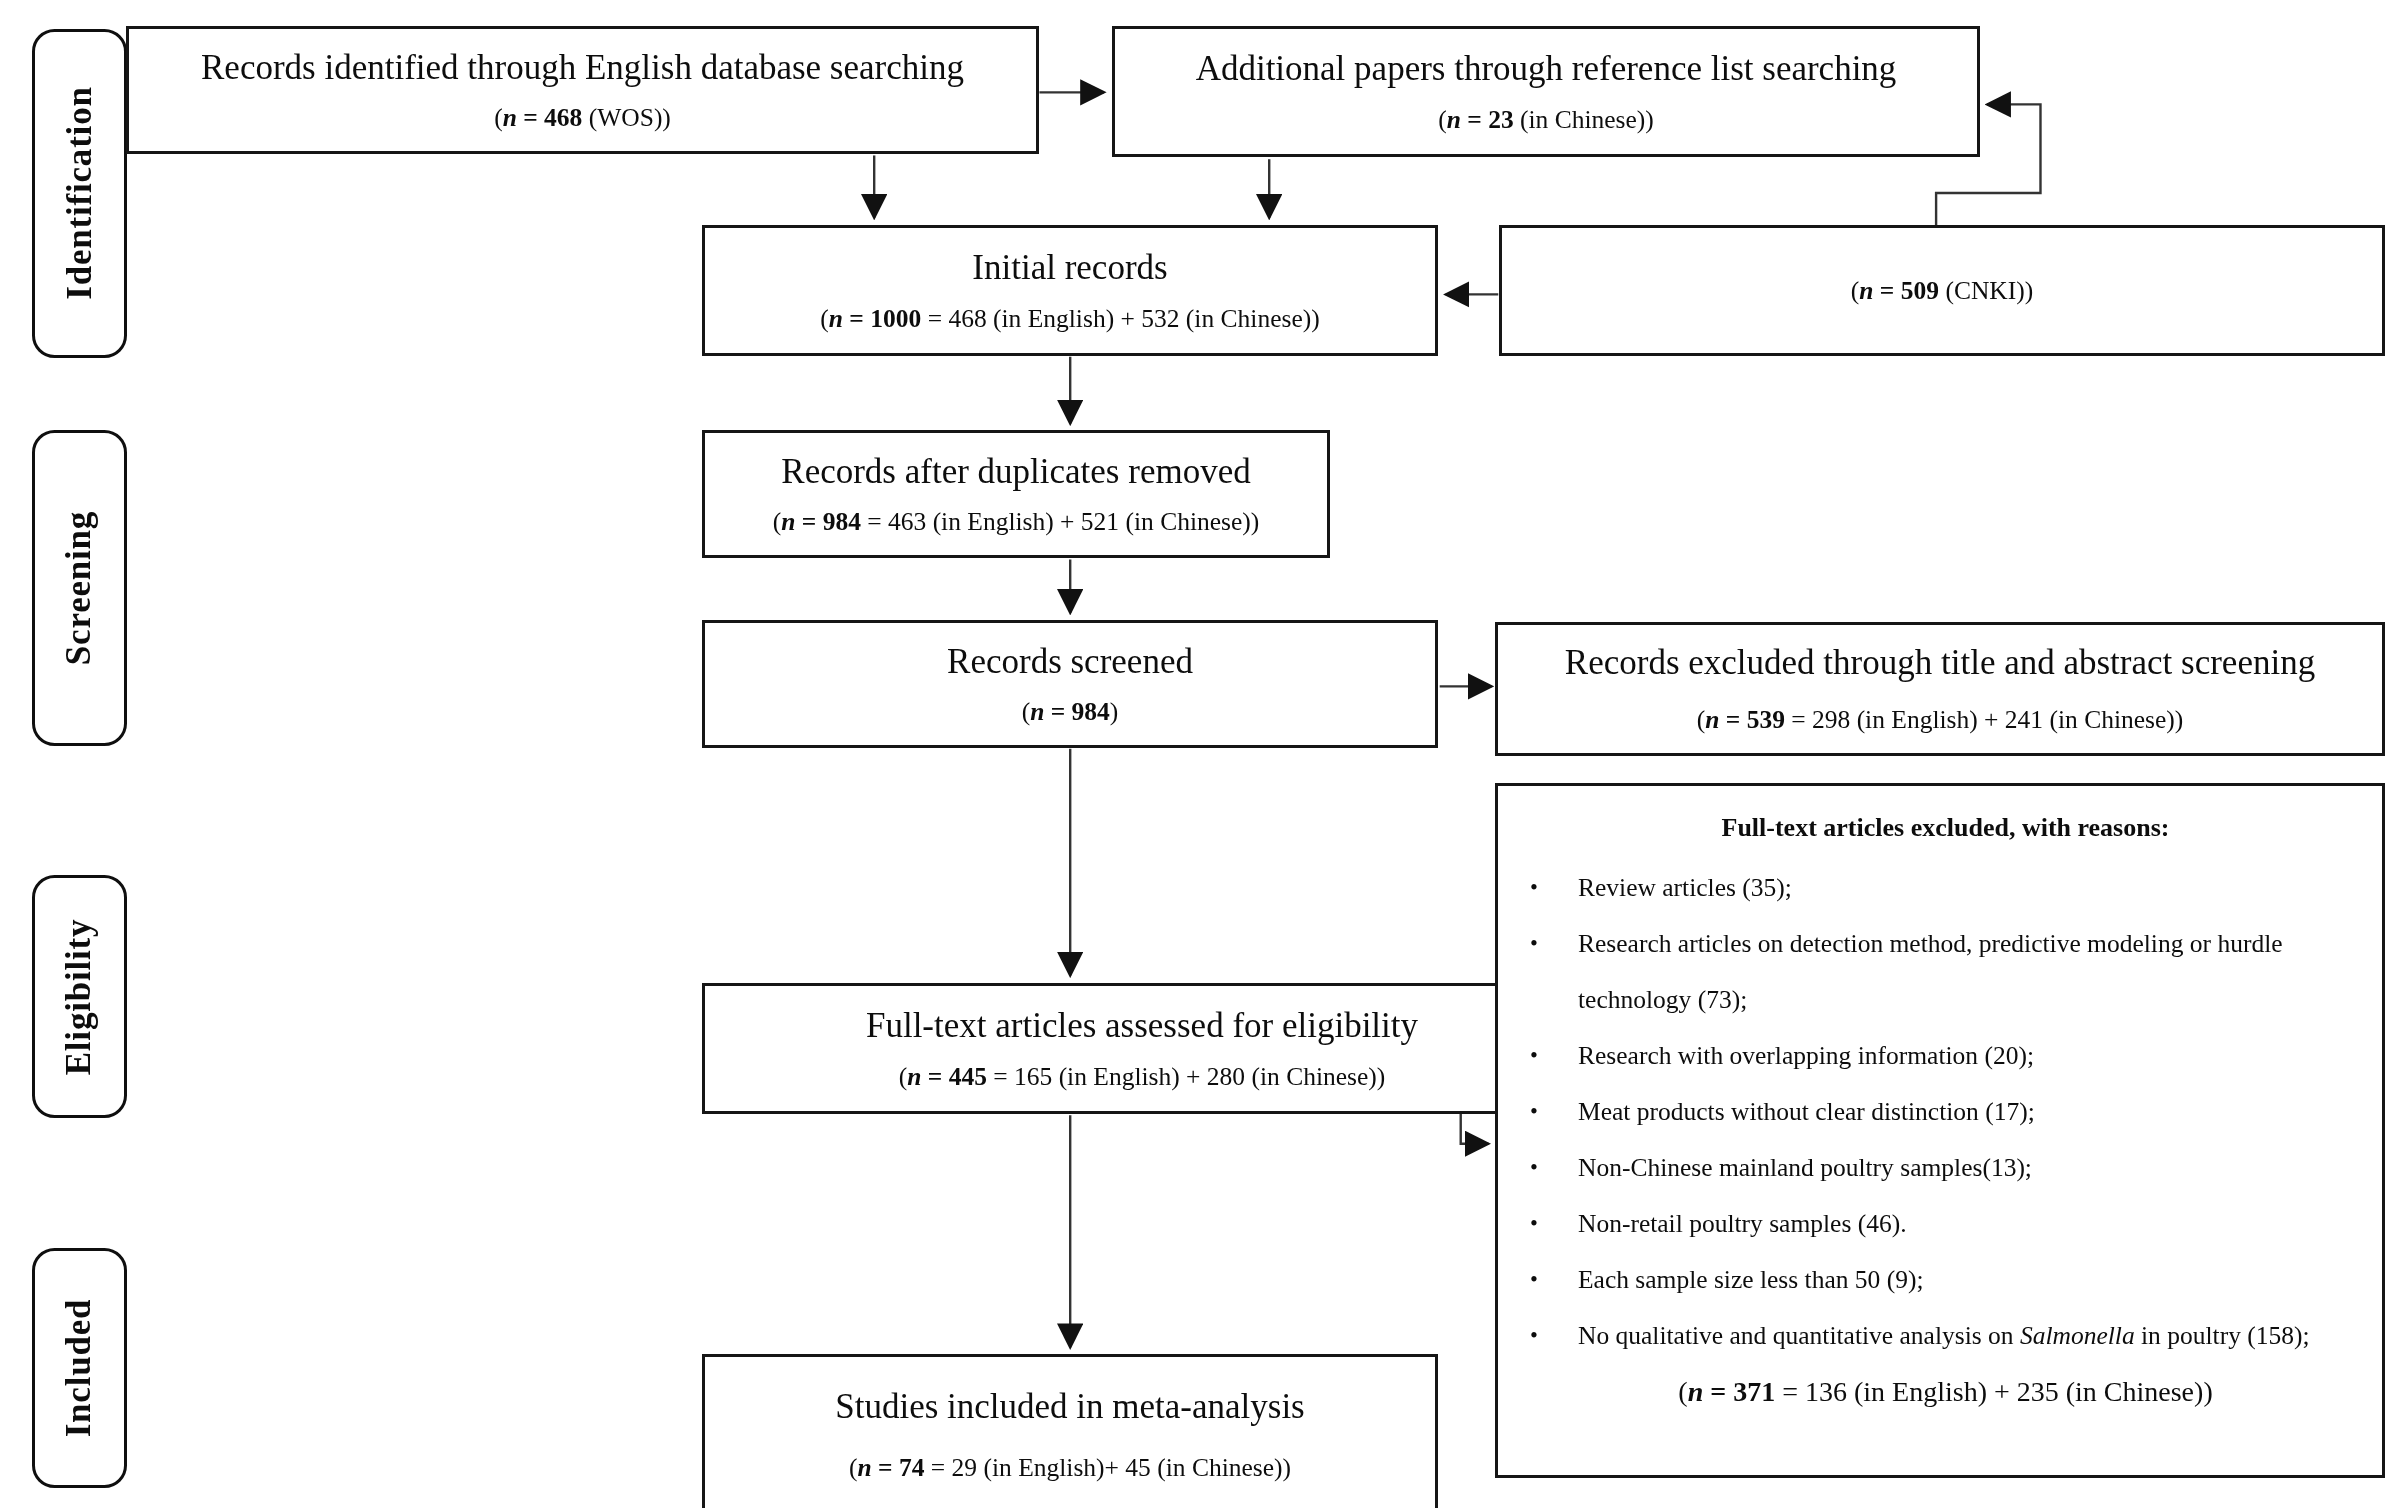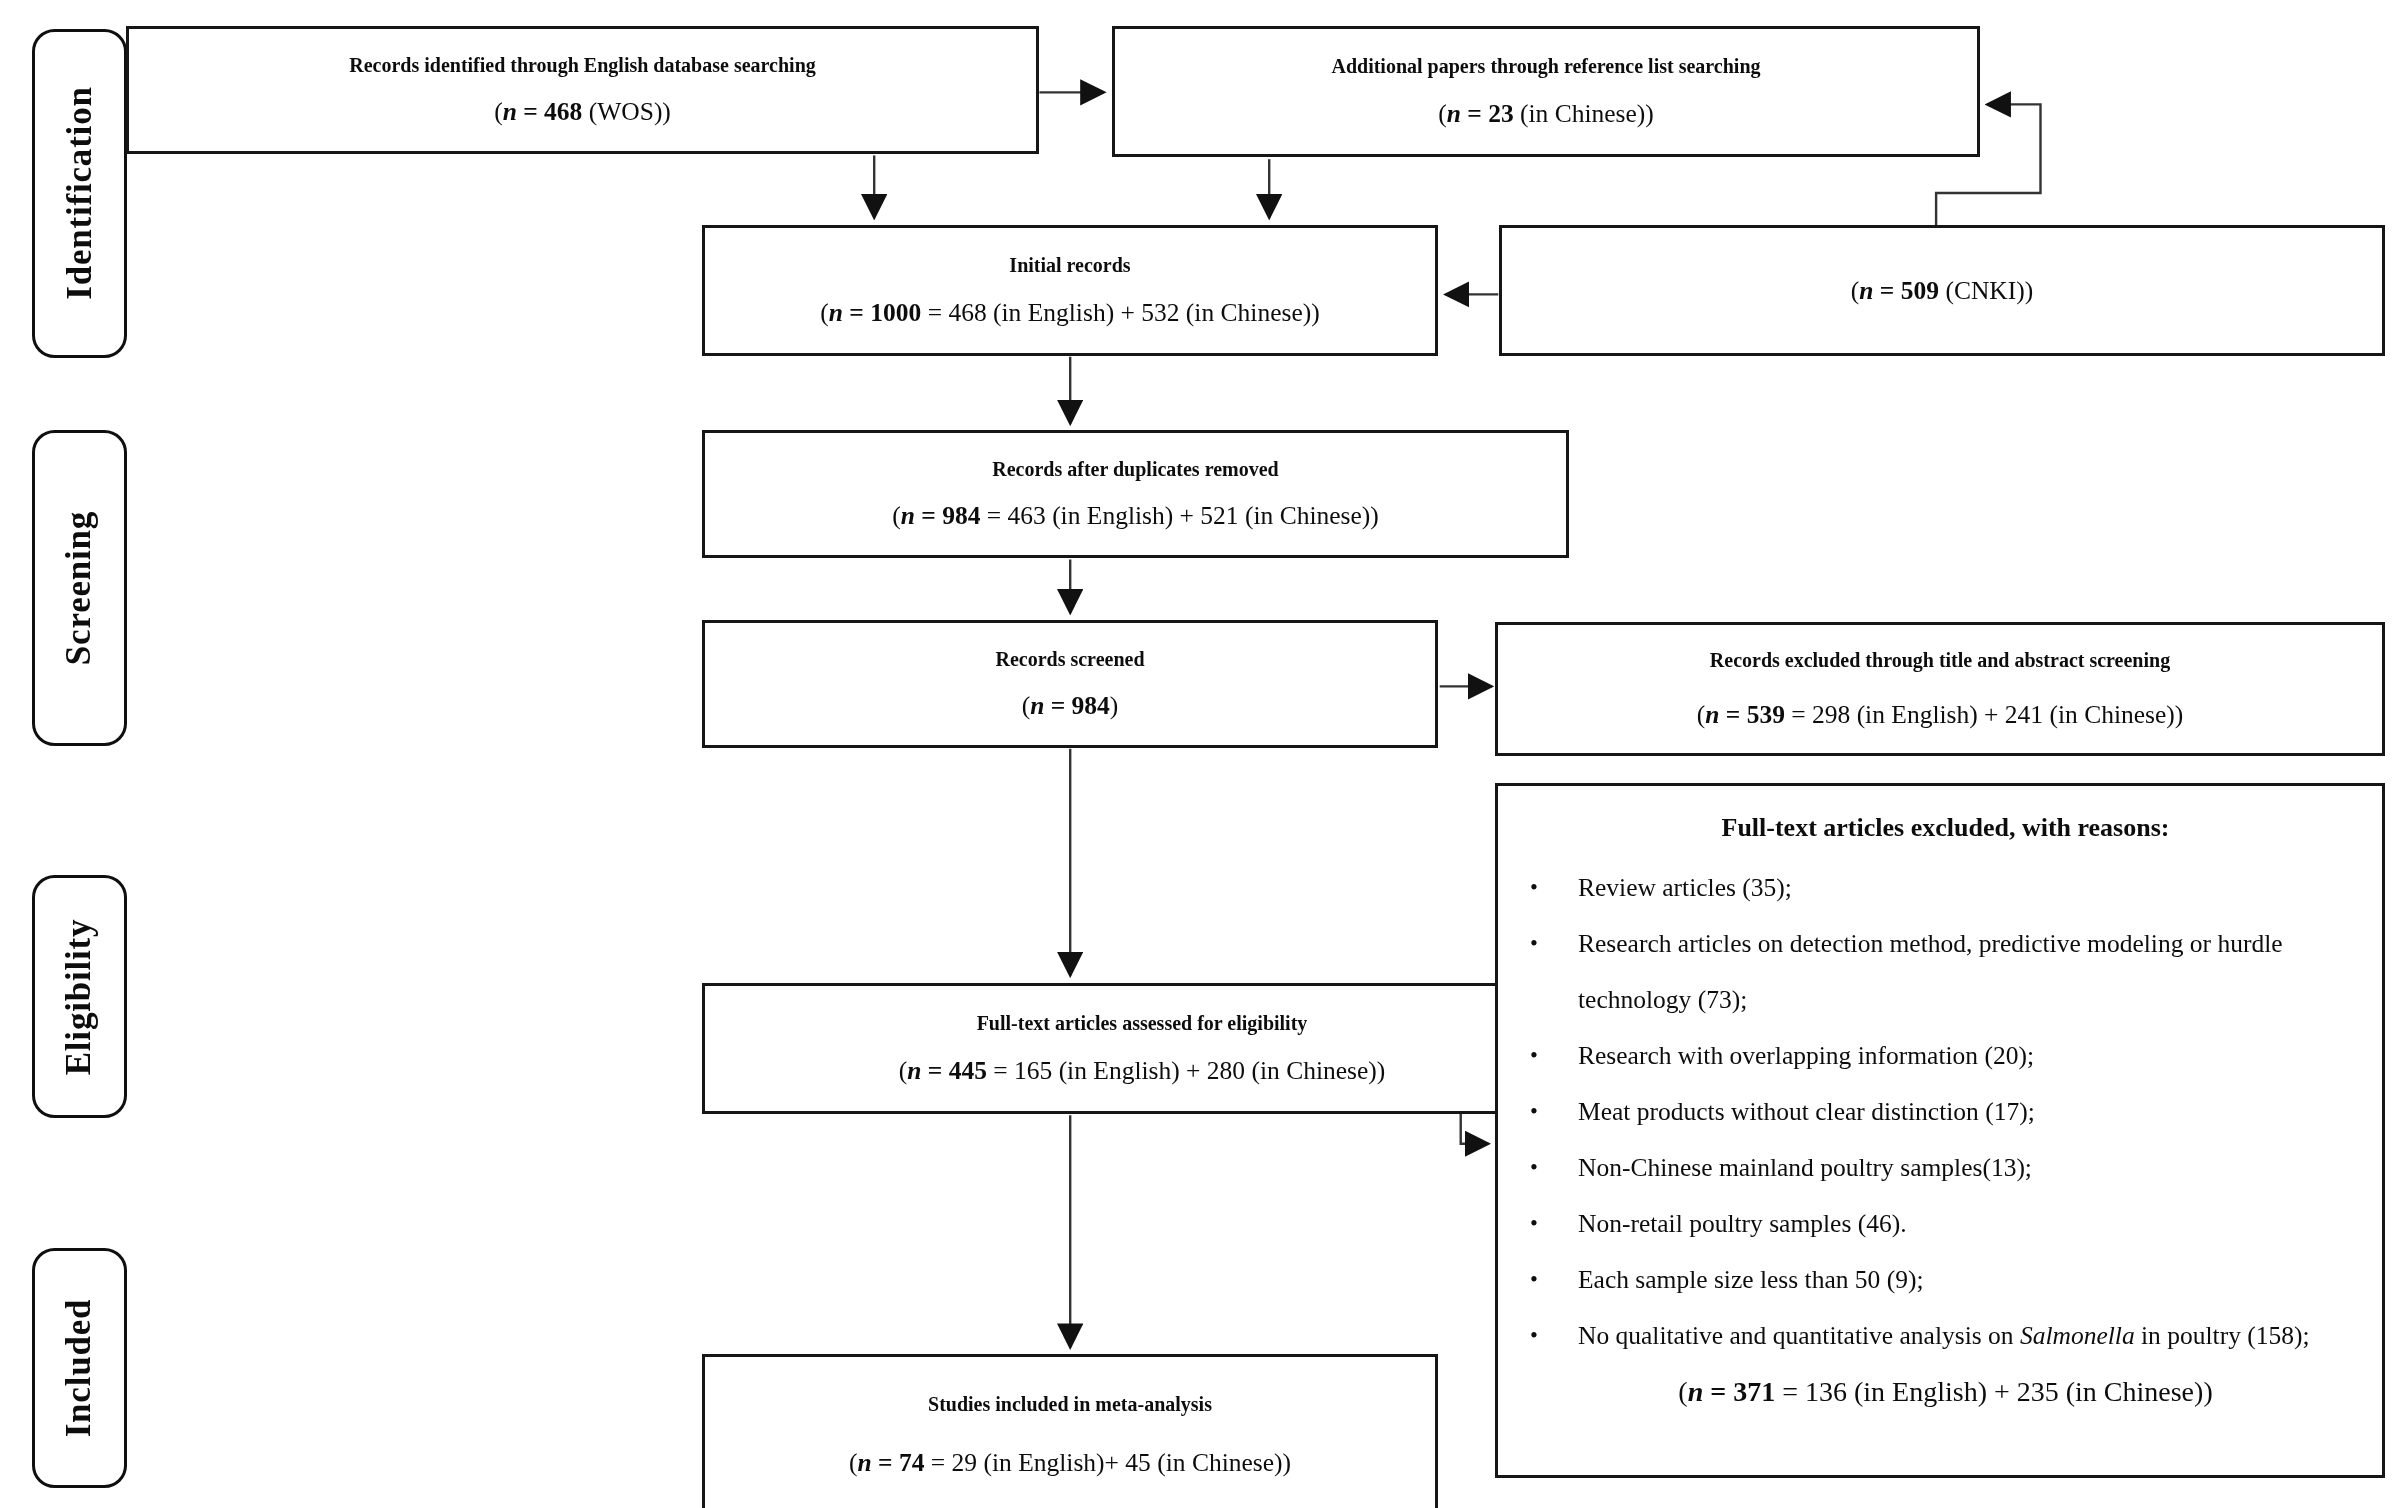--- a/index.html
+++ b/index.html
@@ -35,21 +35,21 @@
     border:3.8px solid #161616;
     background:#ffffff;
     box-sizing:border-box;
     display:flex;
     flex-direction:column;
     align-items:center;
     justify-content:space-evenly;
     text-align:center;
     padding:4.5px 18px;
   }
-  .fbox .title{font-weight:700;font-size:20px;line-height:1.15;}
+  .fbox .title{font-weight:400;font-size:35px;line-height:1.15;}
   .fbox .nline{font-size:25.5px;line-height:1.15;}
   .b{font-weight:700;}
   .i{font-style:italic;}
   
   .reasons{
     position:absolute;
     border:3.8px solid #161616;
     background:#ffffff;
     box-sizing:border-box;
     padding:13.5px 21px 7.5px 21px;
@@ -144,21 +144,21 @@
 
   <div class="fbox" style="left:702px;top:225px;width:736px;height:131px;">
     <div class="title">Initial records</div>
     <div class="nline"><span>(</span><span class="b i">n</span><span class="b"> = </span><span class="b">1000</span><span> = 468 (in English) + 532 (in Chinese))</span></div>
   </div>
 
   <div class="fbox" style="left:1499px;top:225px;width:886px;height:131px;">
     <div class="nline"><span>(</span><span class="b i">n</span><span class="b"> = </span><span class="b">509</span><span> (CNKI))</span></div>
   </div>
 
-  <div class="fbox" style="left:702px;top:430px;width:867px;height:128px;">
+  <div class="fbox" style="left:702px;top:430px;width:628px;height:128px;">
     <div class="title">Records after duplicates removed</div>
     <div class="nline"><span>(</span><span class="b i">n</span><span class="b"> = </span><span class="b">984</span><span> = 463 (in English) + 521 (in Chinese))</span></div>
   </div>
 
   <div class="fbox" style="left:702px;top:620px;width:736px;height:128px;">
     <div class="title">Records screened</div>
     <div class="nline"><span>(</span><span class="b i">n</span><span class="b"> = </span><span class="b">984</span><span>)</span></div>
   </div>
 
   <div class="fbox" style="left:1495px;top:622px;width:890px;height:134px;gap:8px;">

